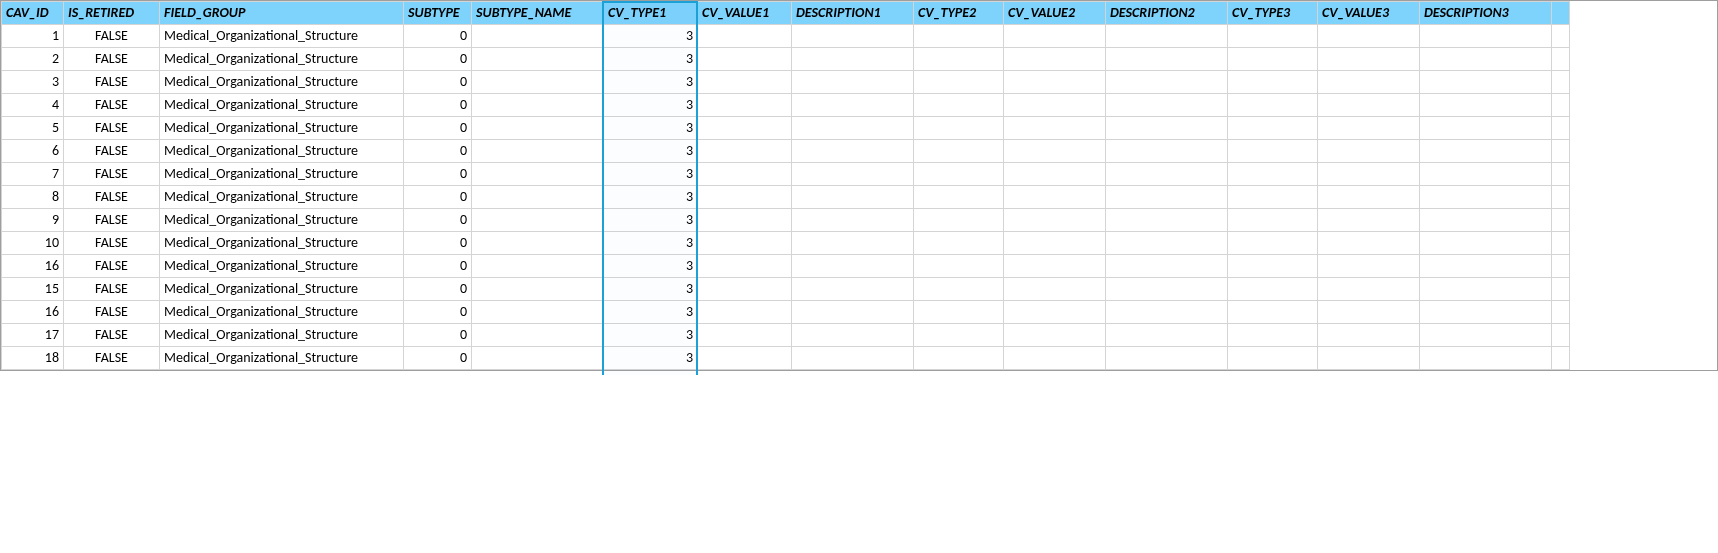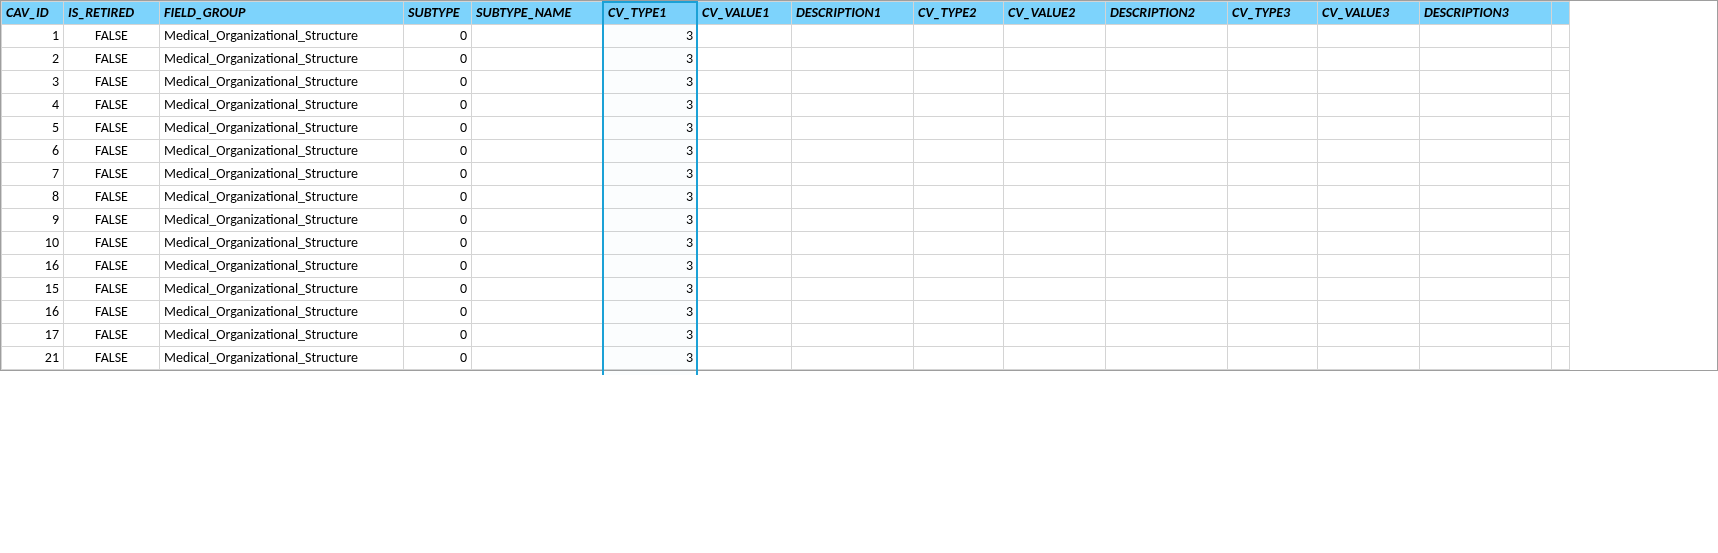--- a/index.html
+++ b/index.html
@@ -339,21 +339,21 @@
           <td class="txt"></td>
           <td class="txt"></td>
           <td class="txt"></td>
           <td class="txt"></td>
           <td class="txt"></td>
           <td class="txt"></td>
           <td class="txt"></td>
           <td></td>
         </tr>
         <tr>
-          <td class="num">21</td>
+          <td class="num">18</td>
           <td class="ctr">FALSE</td>
           <td class="txt">Medical_Organizational_Structure</td>
           <td class="num">0</td>
           <td class="txt"></td>
           <td class="num">3</td>
           <td class="txt"></td>
           <td class="txt"></td>
           <td class="txt"></td>
           <td class="txt"></td>
           <td class="txt"></td>

